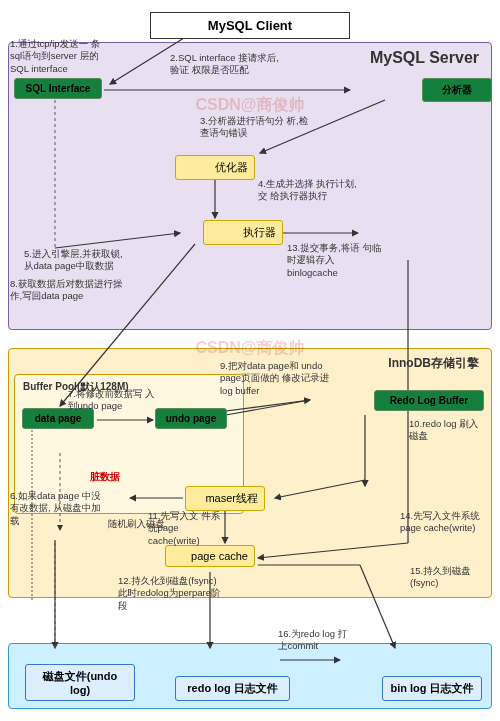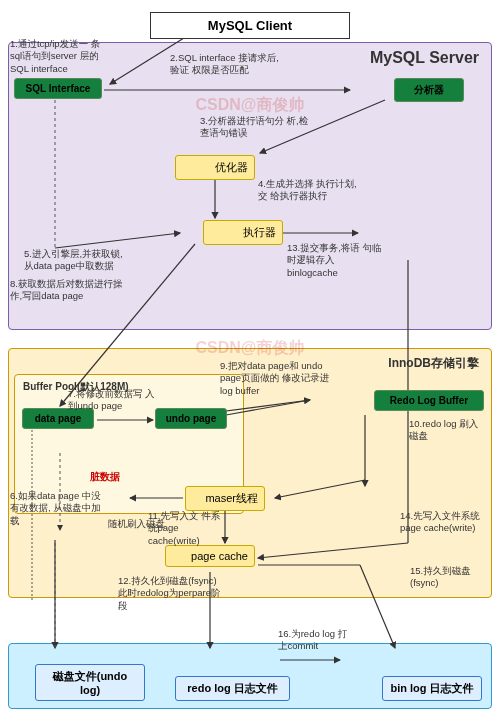--- a/index.html
+++ b/index.html
@@ -240,21 +240,21 @@
   <div class="anno" style="top:38px;left:10px;width:95px;">1.通过tcp/ip发送一
 条sql语句到server
 层的SQL interface</div>
 
   <div class="green-box" style="top:78px;left:14px;width:88px;">SQL Interface</div>
 
   <div class="anno" style="top:52px;left:170px;width:110px;">2.SQL interface
 接请求后,验证
 权限是否匹配</div>
 
-  <div class="green-box" style="top:78px;right:36px;width:70px;">分析器</div>
+  <div class="green-box" style="top:78px;right:8px;width:70px;">分析器</div>
 
   <div class="anno" style="top:115px;left:200px;width:110px;">3.分析器进行语句分
 析,检查语句错误</div>
 
   <div class="yellow-box" style="top:155px;left:175px;width:80px;">优化器</div>
 
   <div class="anno" style="top:178px;left:258px;width:100px;">4.生成并选择
 执行计划,交
 给执行器执行</div>
 
@@ -317,21 +317,21 @@
   <div class="anno" style="top:565px;right:10px;width:80px;">15.持久到磁盘(fsync)</div>
 
   <div class="anno" style="top:575px;left:118px;width:110px;">12.持久化到磁盘(fsync)
 此时redolog为perpare阶段</div>
 
   <div class="anno" style="top:628px;left:278px;width:70px;">16.为redo log
 打上commit</div>
 
   <div class="file-section"></div>
 
-  <div class="blue-box" style="bottom:20px;left:35px;width:110px;font-size:11px;">磁盘文件(undo log)</div>
+  <div class="blue-box" style="bottom:20px;left:25px;width:110px;font-size:11px;">磁盘文件(undo log)</div>
 
   <div class="blue-box" style="bottom:20px;right:18px;width:100px;font-size:11px;">bin log 日志文件</div>
 
   <div class="blue-box" style="bottom:20px;left:175px;width:115px;font-size:11px;">redo log 日志文件</div>
 
   <svg class="arrows-svg">
     <defs>
       <marker id="arr" markerWidth="6" markerHeight="6" refX="5" refY="3" orient="auto">
         <path d="M0,0 L6,3 L0,6 Z" fill="#333"></path>
       </marker>

